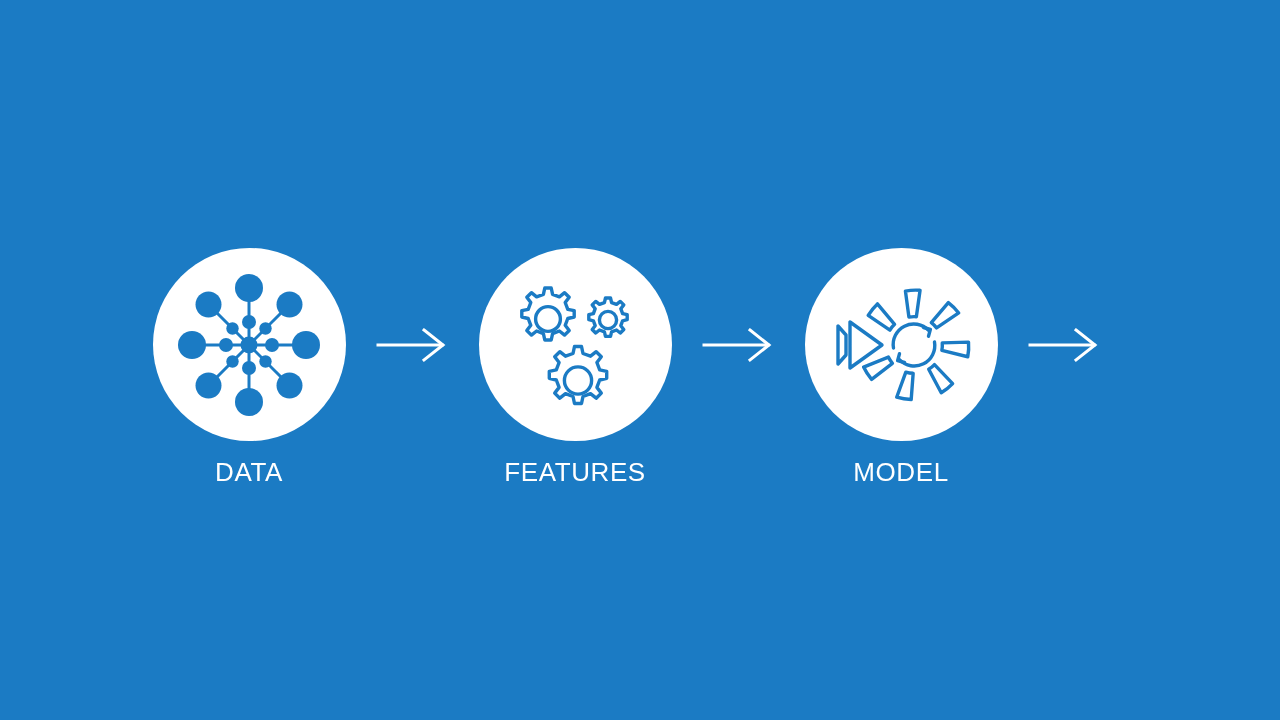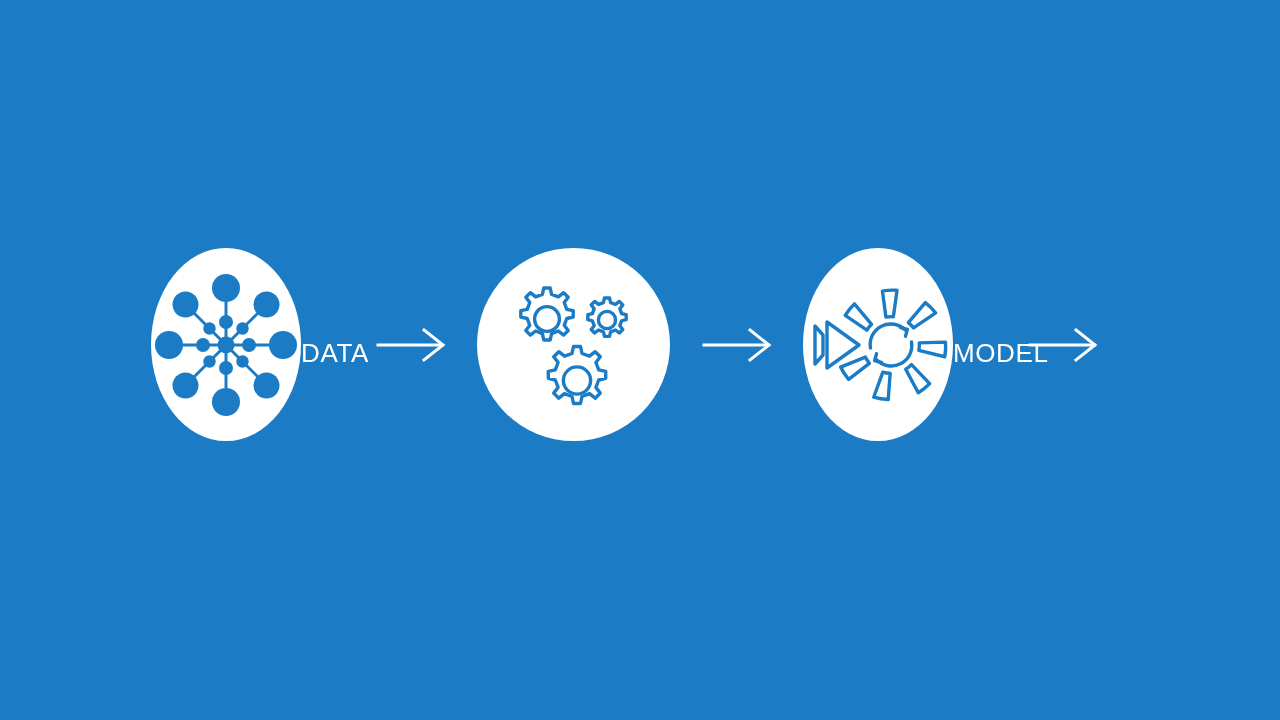--- a/index.html
+++ b/index.html
@@ -26,21 +26,21 @@
     width: 1280px;
     height: 260px;
     display: flex;
     flex-direction: row;
     align-items: flex-start;
     justify-content: center;
   }
   .stage-node {
     width: 196px;
     display: flex;
-    flex-direction: row;
+    flex-direction: column;
     align-items: center;
   }
   .disc {
     width: 193px;
     height: 193px;
     border-radius: 50%;
     background: #ffffff;
     display: flex;
     align-items: center;
     justify-content: center;
@@ -138,20 +138,21 @@
               <circle cx="0" cy="3" r="8.6"></circle>
             </g>
 
             <g transform="translate(78,105)">
               <path d="M -3.5,-34 L 3.5,-34 L 5,-27 L 12.5,-24.3 L 18.2,-28.8 L 23.3,-23.8 L 18.9,-18 L 21.7,-10.6 L 28.7,-9.2 L 28.7,-2.2 L 21.7,-0.5 L 18.9,6.9 L 23.3,12.6 L 18.2,17.7 L 12.5,13.2 L 5,16 L 3.5,23 L -3.5,23 L -5,16 L -12.5,13.2 L -18.2,17.7 L -23.3,12.6 L -18.9,6.9 L -21.7,-0.5 L -28.7,-2.2 L -28.7,-9.2 L -21.7,-10.6 L -18.9,-18 L -23.3,-23.8 L -18.2,-28.8 L -12.5,-24.3 L -5,-27 Z" transform="translate(0,5.5)"></path>
               <circle cx="0" cy="5.5" r="13.6"></circle>
             </g>
           </g>
         </svg>
       </div>
+      <div class="stage-label">FEATURES</div>
     </div>
 
     <div class="connector">
       <svg width="72" height="36" viewBox="0 0 72 36">
         <g stroke="#ffffff" stroke-width="3" fill="none" stroke-linecap="square" stroke-linejoin="miter">
           <line x1="2" y1="18" x2="66" y2="18"></line>
           <polyline points="48,3 67,18 48,33"></polyline>
         </g>
       </svg>
     </div>

